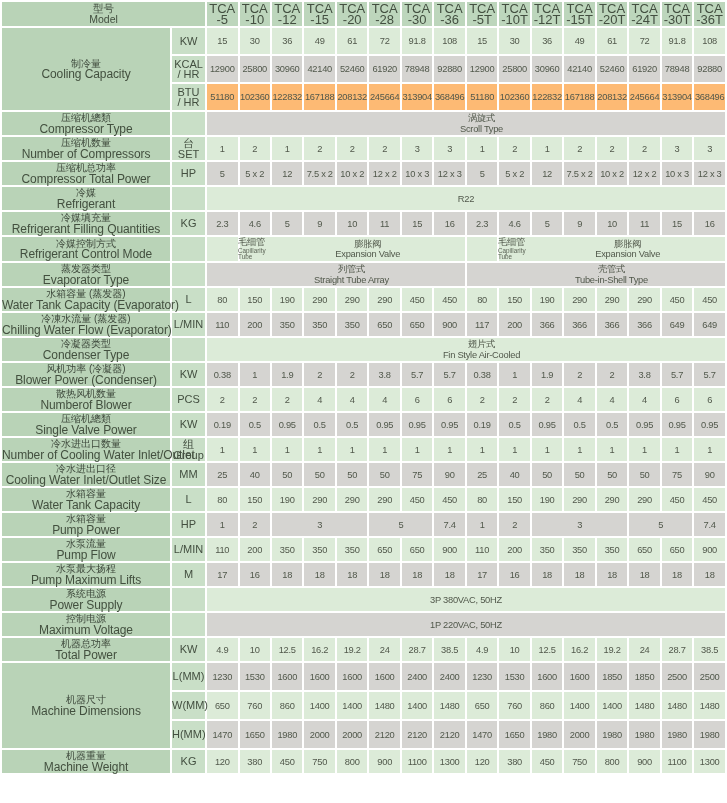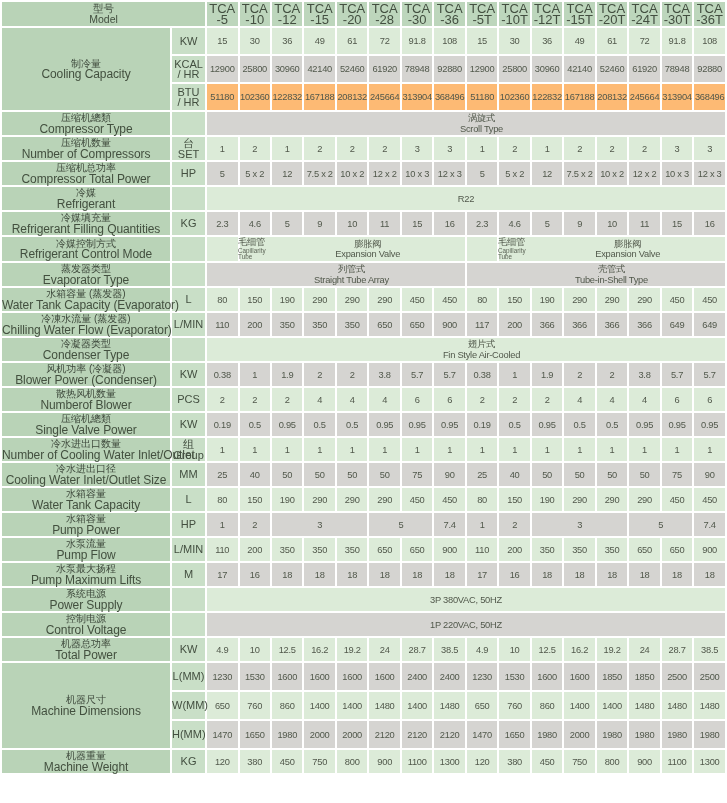--- a/index.html
+++ b/index.html
@@ -639,21 +639,21 @@
         <td class="lbl" rowspan="1">
           <div class="zh">系统电源</div>
           <div class="en">Power Supply</div>
         </td>
         <td class="unit"></td>
         <td class="c green" colspan="16">3P 380VAC, 50HZ</td>
       </tr>
       <tr>
         <td class="lbl" rowspan="1">
           <div class="zh">控制电源</div>
-          <div class="en">Control Voltage</div>
+          <div class="en">Maximum Voltage</div>
         </td>
         <td class="unit"></td>
         <td class="c gray" colspan="16">1P 220VAC, 50HZ</td>
       </tr>
       <tr>
         <td class="lbl" rowspan="1">
           <div class="zh">机器总功率</div>
           <div class="en">Total Power</div>
         </td>
         <td class="unit">

